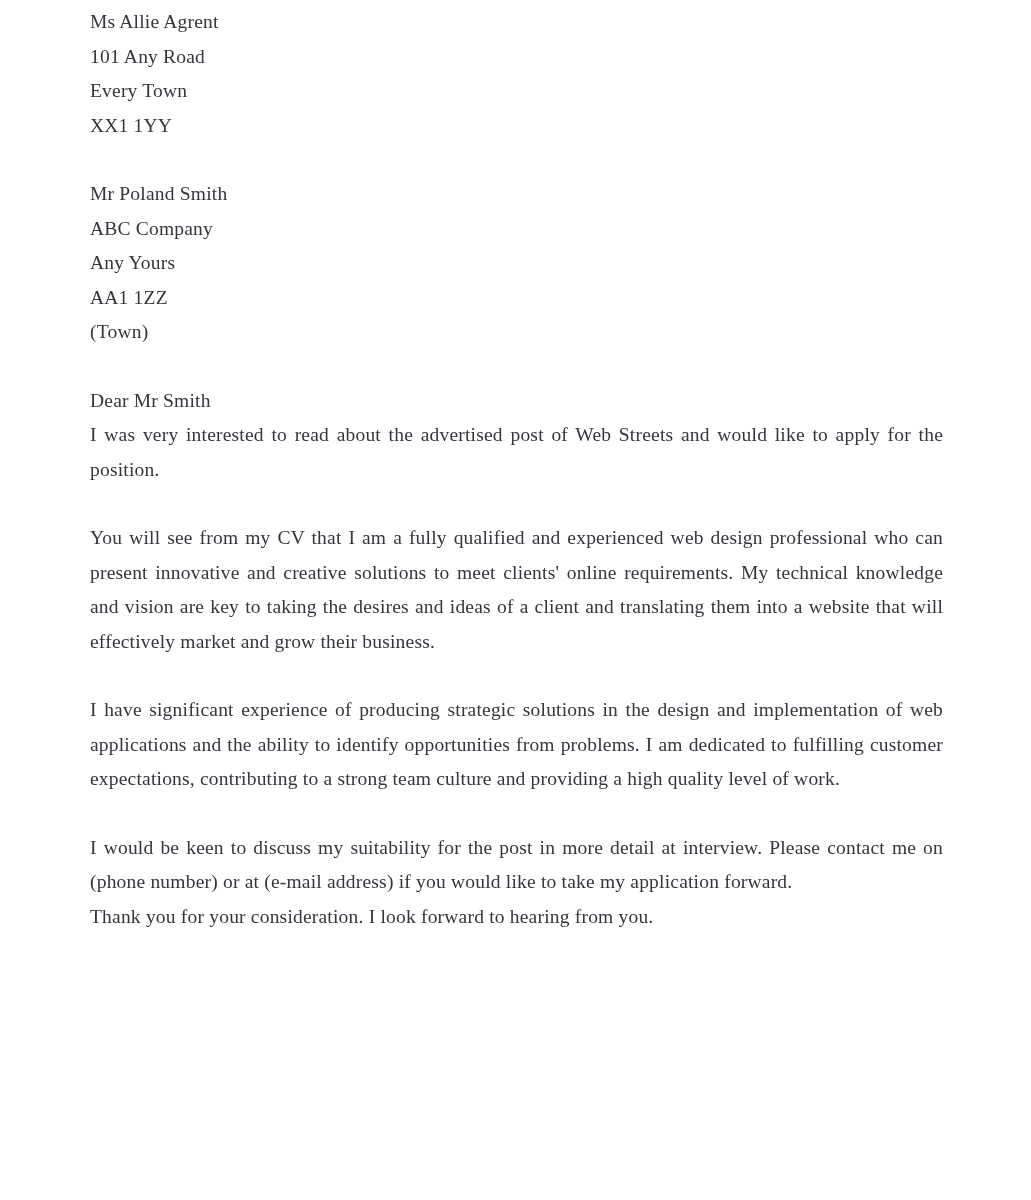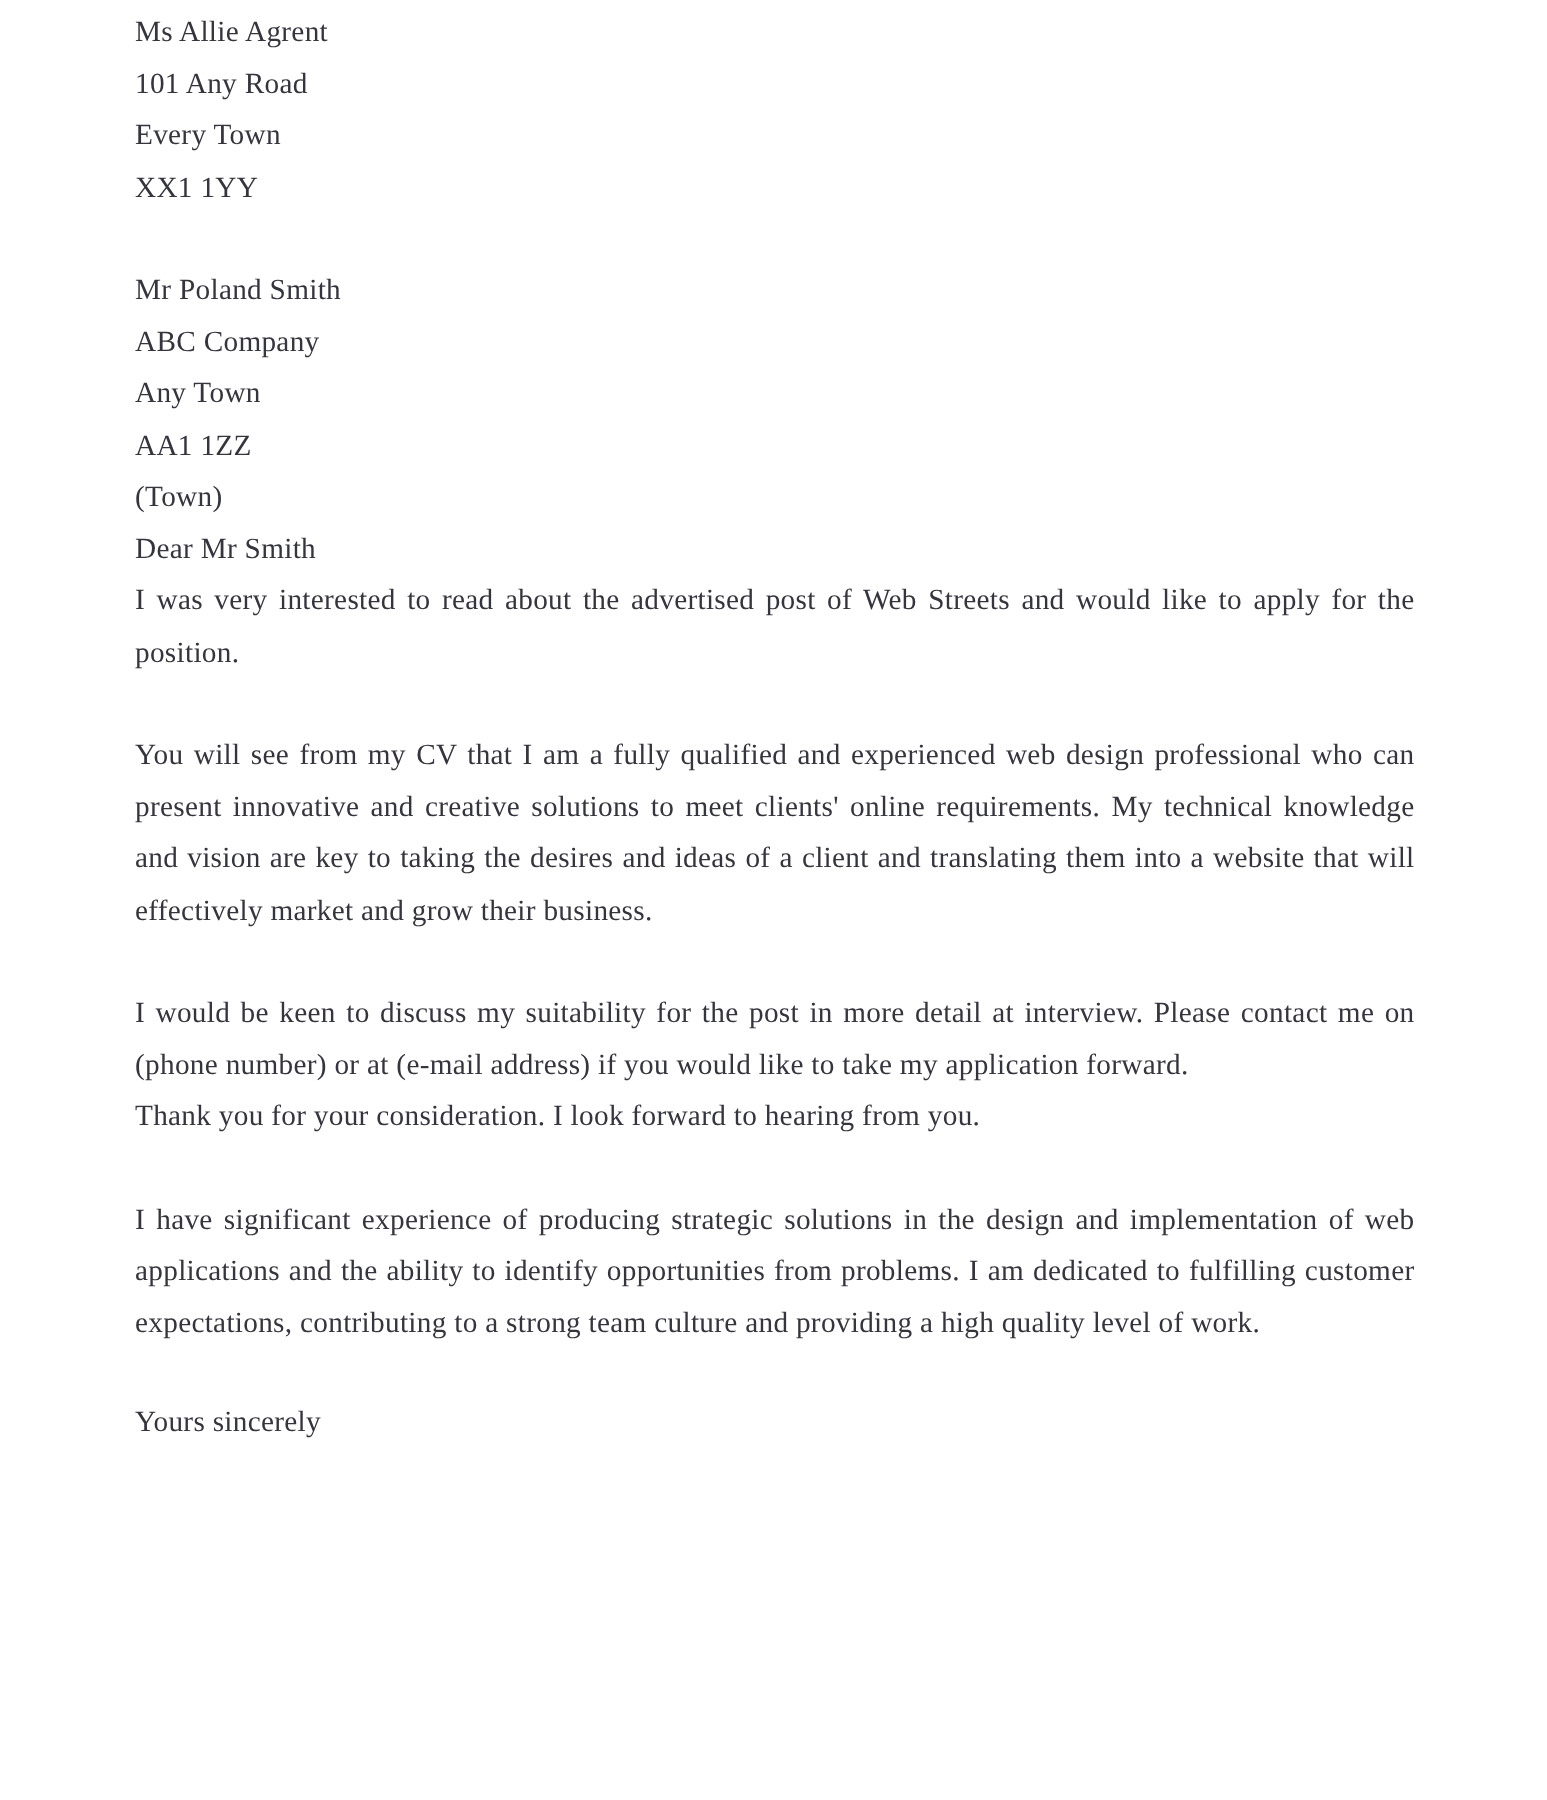--- a/index.html
+++ b/index.html
@@ -25,20 +25,21 @@
     letter-spacing: 0.2px;
     filter: blur(0.4px);
   }
   .address .line {
     white-space: nowrap;
   }
   .sender {
     margin-bottom: 34px;
   }
   .recipient {
+    margin-bottom: 34px;
   }
   .salutation {
     margin: 0;
   }
   .body p {
     margin: 0 0 34px 0;
     text-align: justify;
     white-space: pre-wrap;
   }
   .closing {
@@ -55,33 +56,33 @@
     <div class="address sender">
         <div class="line">Ms Allie Agrent</div>
         <div class="line">101 Any Road</div>
         <div class="line">Every Town</div>
         <div class="line">XX1 1YY</div>
       </div>
 
     <div class="address recipient">
         <div class="line">Mr Poland Smith</div>
         <div class="line">ABC Company</div>
-        <div class="line">Any Town</div>
+        <div class="line">Any Yours</div>
         <div class="line">AA1 1ZZ</div>
         <div class="line">(Town)</div>
       </div>
 
     <div class="salutation">Dear Mr Smith</div>
 
     <div class="body">
         <p class="para">I was very interested to read about the advertised post of Web Streets and would like to apply for the position.</p>
         <p class="para">You will see from my CV that I am a fully qualified and experienced web design professional who can present innovative and creative solutions to meet clients' online requirements. My technical knowledge and vision are key to taking the desires and ideas of a client and translating them into a website that will effectively market and grow their business.</p>
+        <p class="para">I have significant experience of producing strategic solutions in the design and implementation of web applications and the ability to identify opportunities from problems. I am dedicated to fulfilling customer expectations, contributing to a strong team culture and providing a high quality level of work.</p>
         <p class="para">I would be keen to discuss my suitability for the post in more detail at interview. Please contact me on (phone number) or at (e-mail address) if you would like to take my application forward.
 Thank you for your consideration. I look forward to hearing from you.</p>
-        <p class="para">I have significant experience of producing strategic solutions in the design and implementation of web applications and the ability to identify opportunities from problems. I am dedicated to fulfilling customer expectations, contributing to a strong team culture and providing a high quality level of work.</p>
       </div>
 
     <div class="closing">
       <div class="valediction">Yours sincerely</div>
       <div class="signature">Allie Allie</div>
     </div>
 
   </div>
 </div>
 

